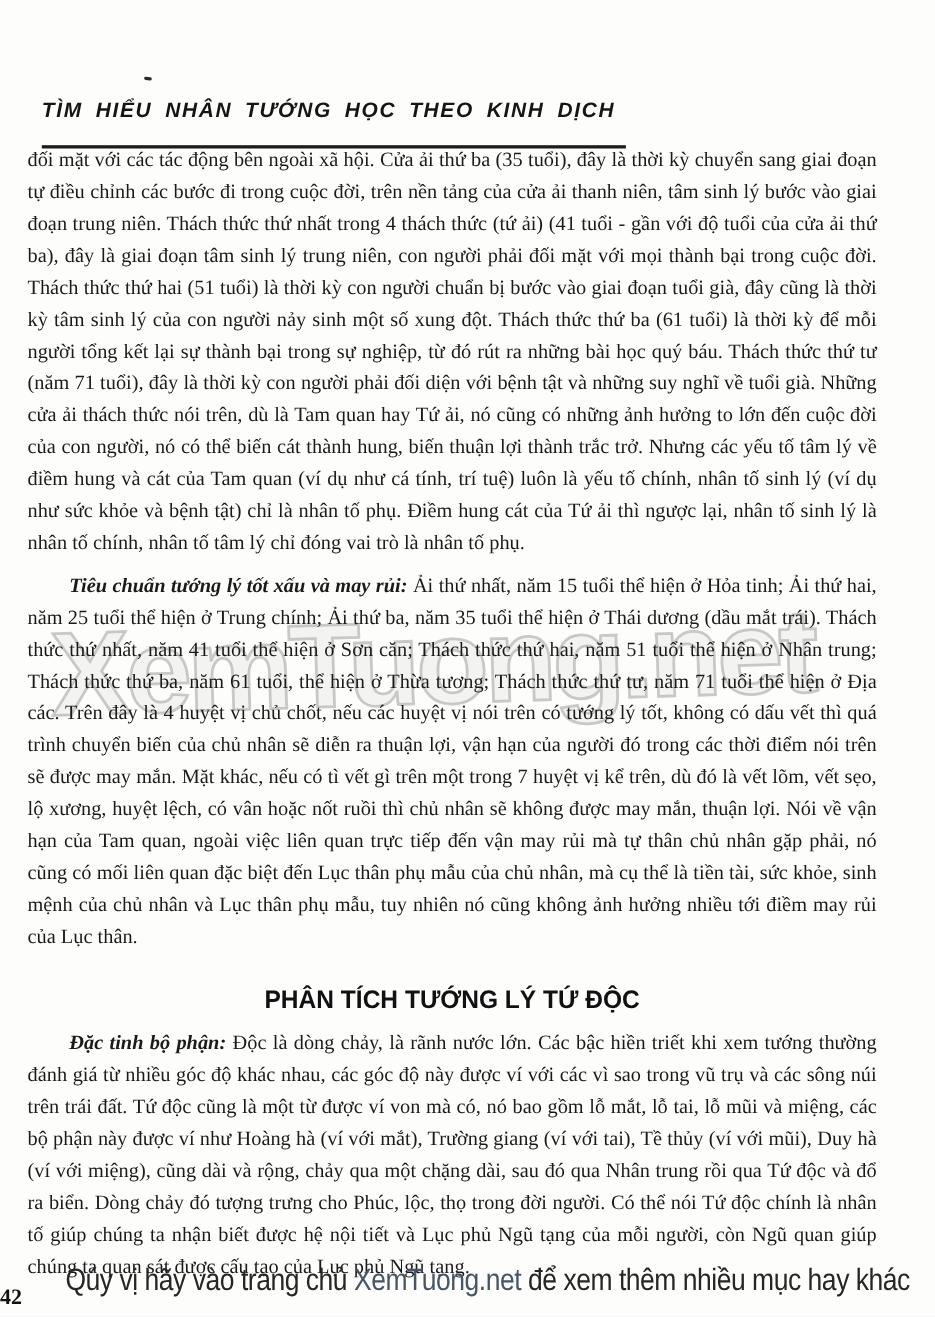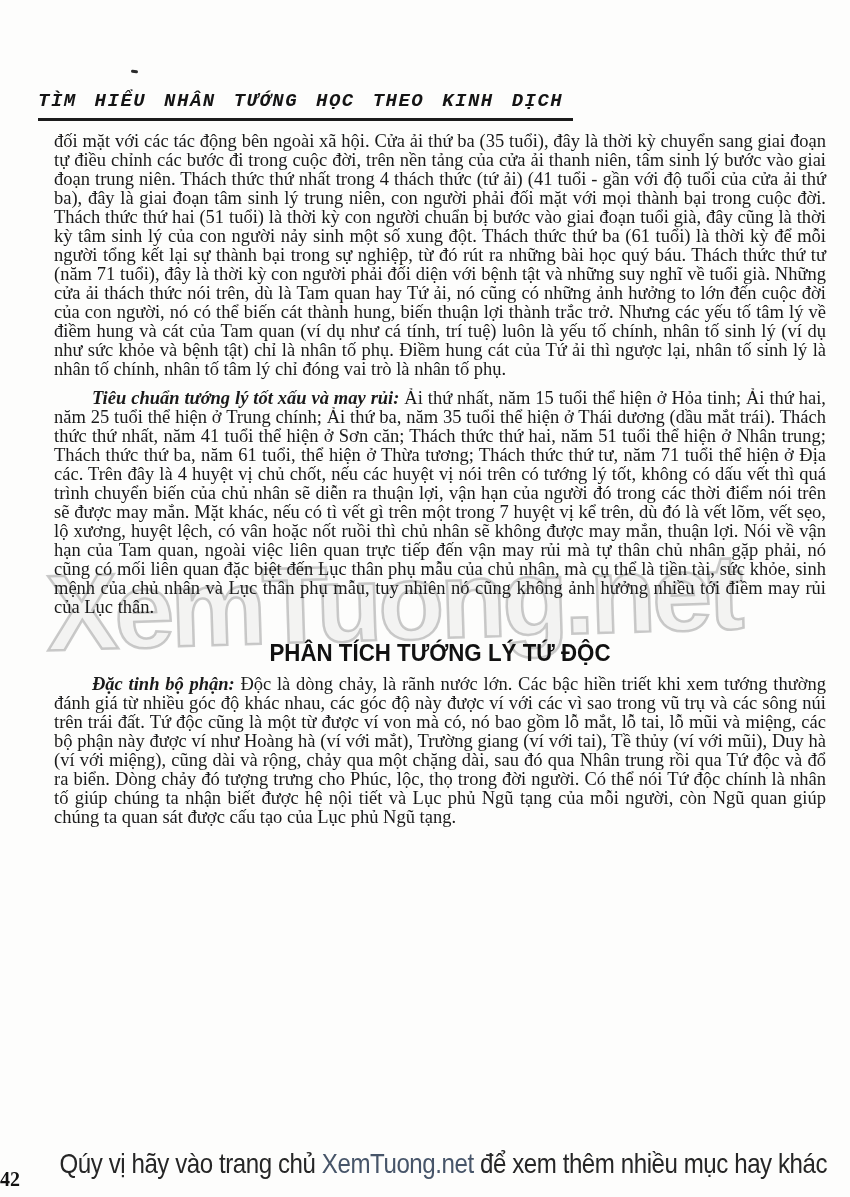--- a/index.html
+++ b/index.html
@@ -16,30 +16,30 @@
     color:#1a1a1a;
   }
   
   .ink-mark{
     position:absolute;left:131px;top:70px;
     width:7px;height:3px;background:#2a2a2a;border-radius:2px;
     transform:rotate(8deg);
   }
   .running-header{
     position:absolute;left:38px;top:90px;
-    font-family:Liberation Mono, monospace;
+    font-family:Liberation Sans, sans-serif;
     font-style:italic;font-weight:bold;
     font-size:19px;letter-spacing:1.5px;word-spacing:5px;
     color:#151515;
-    padding:0 10px 6px 0;
+    padding:0 10px 20px 0;
     border-bottom:3px solid #1c1c1c;
   }
   .body-text{
-    position:absolute;left:54px;top:132px;width:772px;
-    font-size:18.5px;line-height:19px;
+    position:absolute;left:25px;top:132px;width:772px;
+    font-size:18.5px;line-height:29px;
     text-align:justify;
     z-index:2;
   }
   .body-text p{margin:0;}
   .para-2{margin-top:10px !important;text-indent:38px;}
   .para-3{text-indent:38px;}
   .lead-bold{font-weight:bold;font-style:italic;}
   .section-heading{
     margin:27px 0 12px 0 !important;
     text-align:center;text-indent:0;

